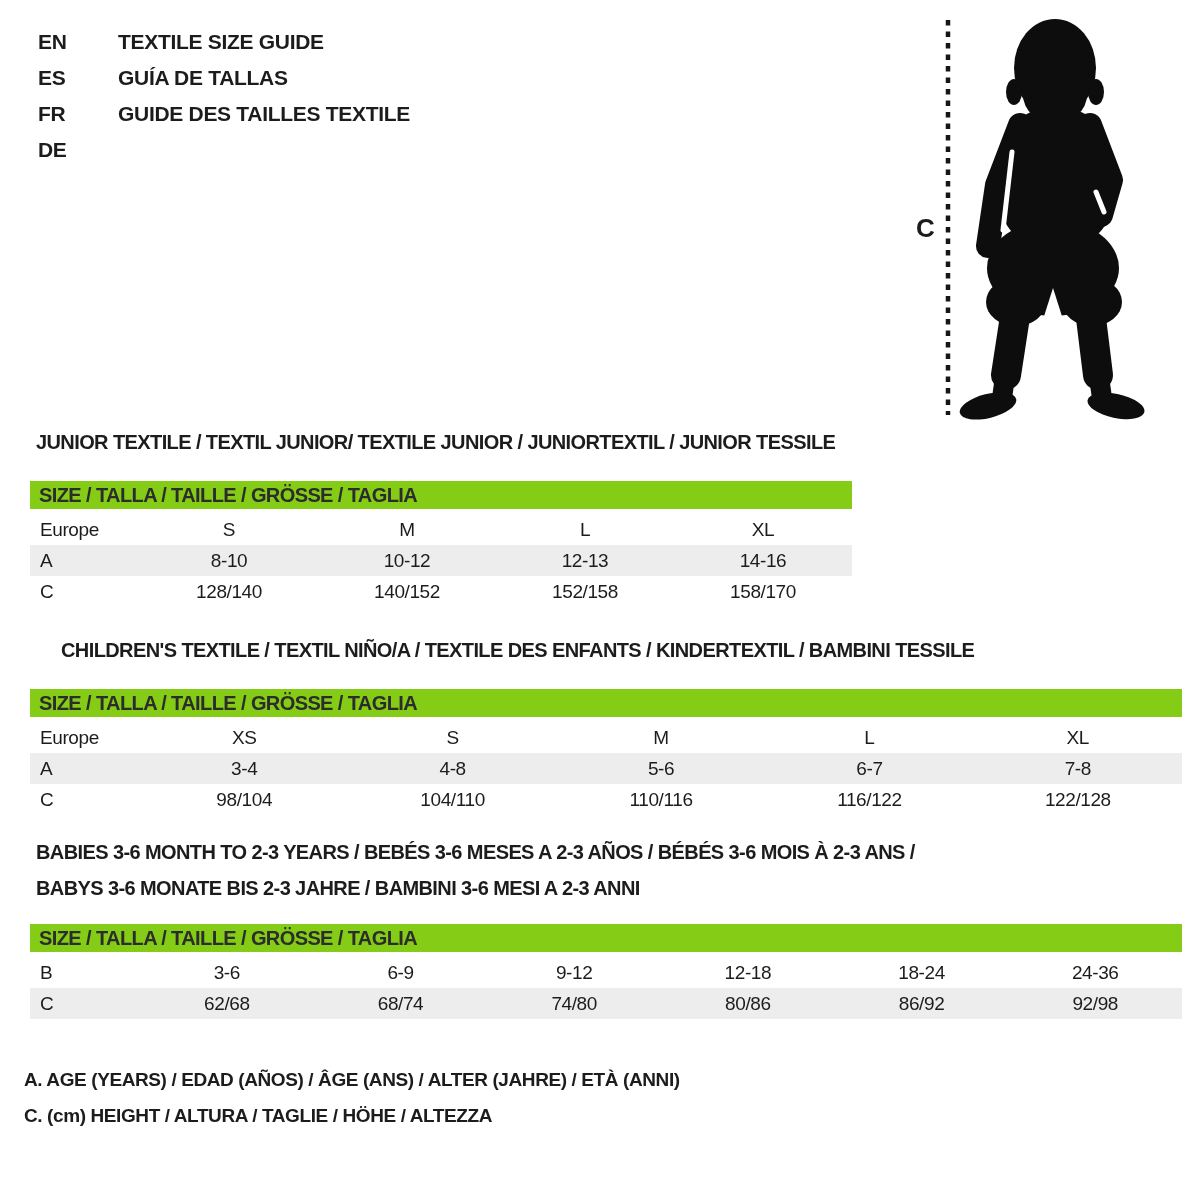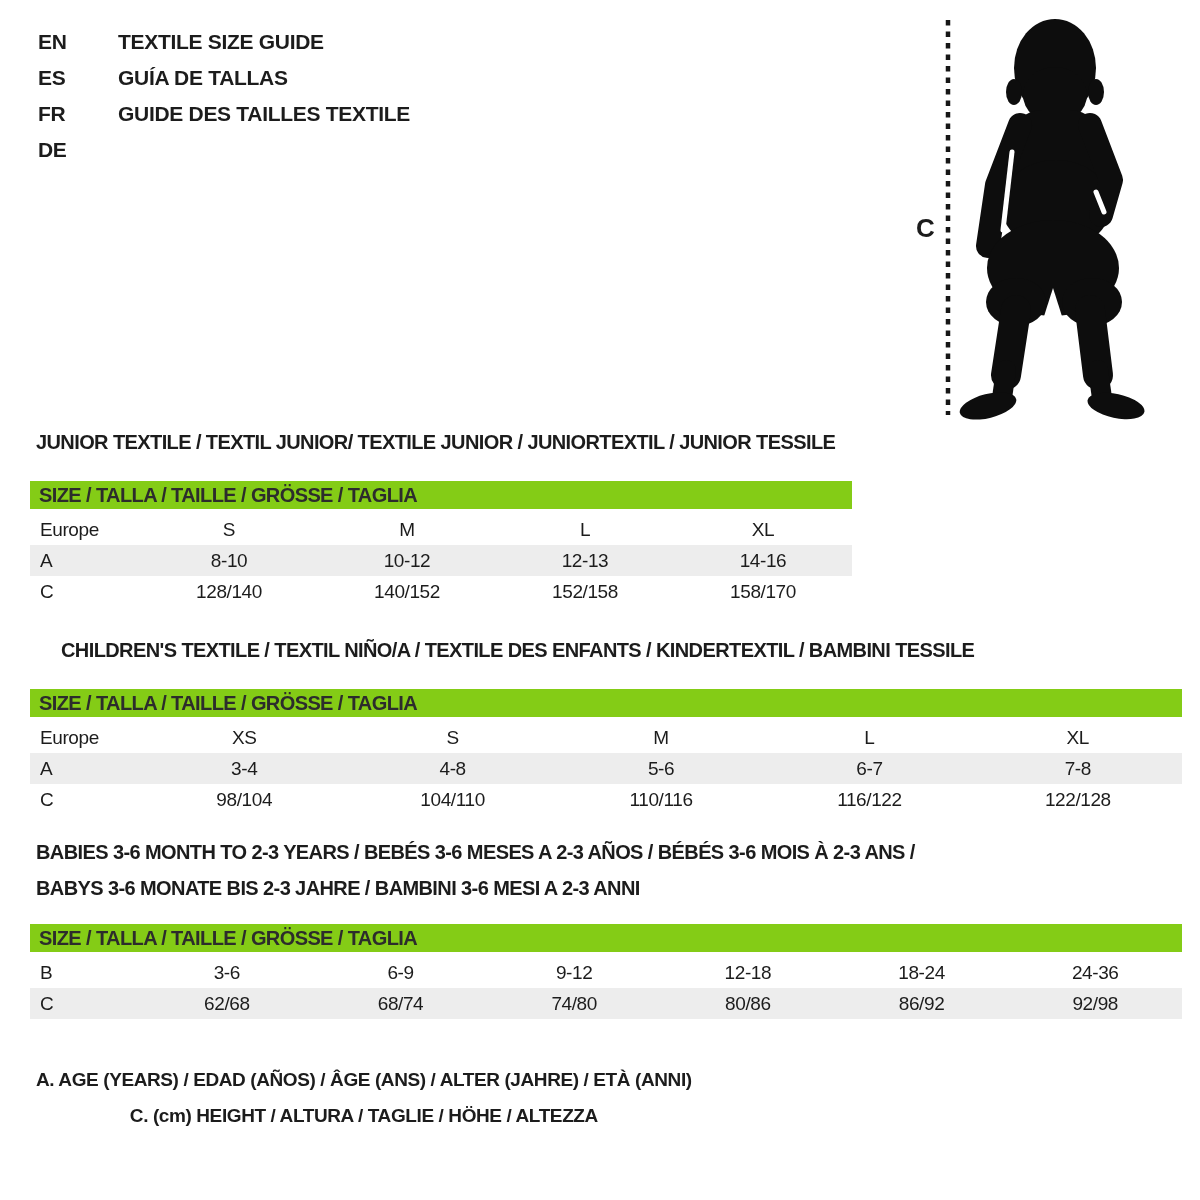--- a/index.html
+++ b/index.html
@@ -189,16 +189,16 @@
         <div class="tcell">62/68</div>
         <div class="tcell">68/74</div>
         <div class="tcell">74/80</div>
         <div class="tcell">80/86</div>
         <div class="tcell">86/92</div>
         <div class="tcell">92/98</div>
       </div>
     </div>
 </div>
 
-<div class="abs" style="left:36px; top:1062px;text-align:center;">
+<div class="abs" style="left:24px; top:1062px;">
   <div class="legend-line">A. AGE (YEARS) / EDAD (AÑOS) / ÂGE (ANS) / ALTER (JAHRE) / ETÀ (ANNI)</div>
   <div class="legend-line">C. (cm) HEIGHT / ALTURA / TAGLIE / HÖHE / ALTEZZA</div>
 </div>
 
 </body></html>

